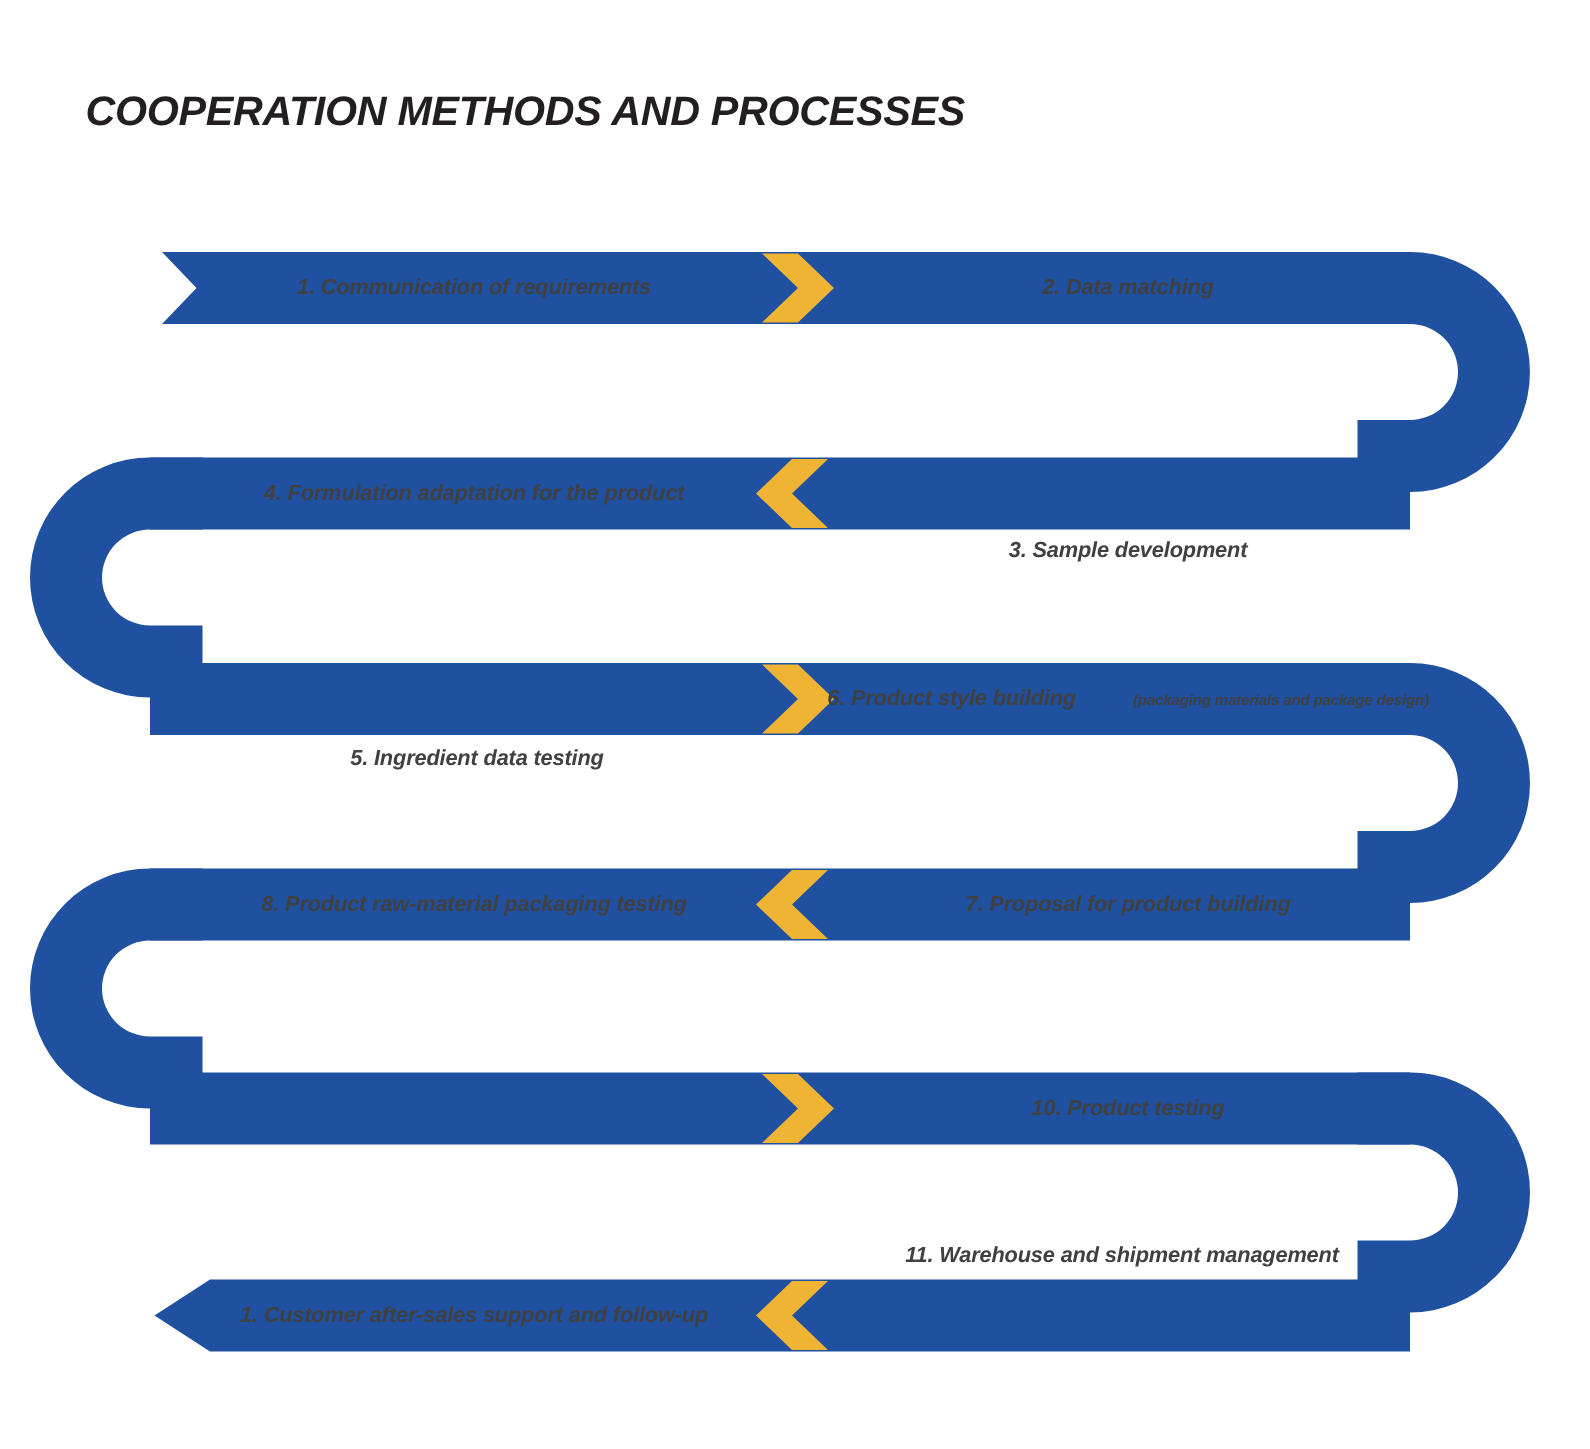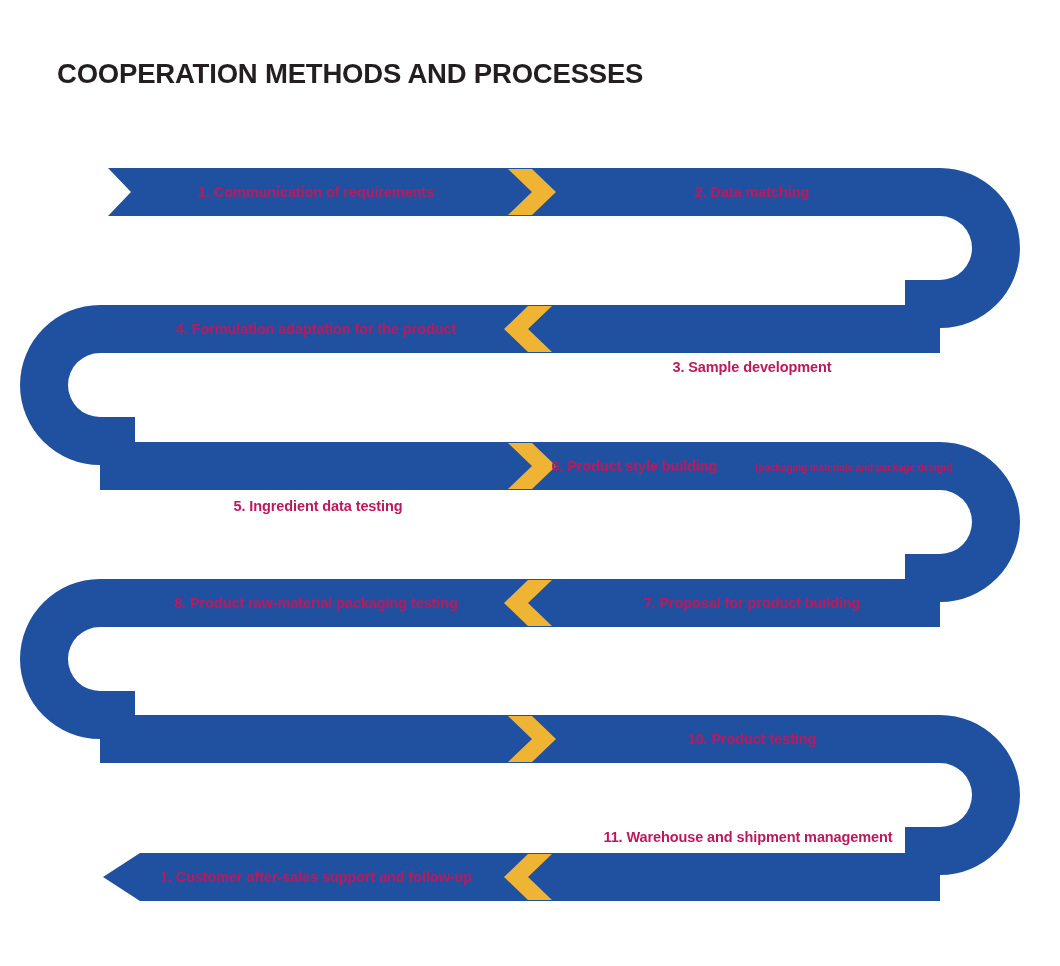--- a/index.html
+++ b/index.html
@@ -12,20 +12,21 @@
     height: 966px;
     position: relative;
     font-family: "Liberation Sans", sans-serif;
     overflow: hidden;
   }
   #diagram-root {
     position: absolute;
     inset: 0;
     width: 1060px;
     height: 966px;
+    font-style: italic;
   }
   .page-title {
     position: absolute;
     left: 57px;
     top: 58px;
     font-size: 27.5px;
     font-weight: bold;
     letter-spacing: -0.2px;
     color: #231f20;
     white-space: nowrap;
@@ -33,21 +34,21 @@
   svg.flow-svg {
     position: absolute;
     left: 0;
     top: 0;
     width: 1060px;
     height: 966px;
     display: block;
   }
   .step-label {
     position: absolute;
-    color: #be185d;
+    color: #404040;
     font-size: 14.5px;
     font-weight: bold;
     white-space: nowrap;
     letter-spacing: -0.1px;
     transform: translate(-50%, -50%);
     pointer-events: none;
   }
   .step-label .sub {
     font-size: 10px;
     font-weight: bold;

